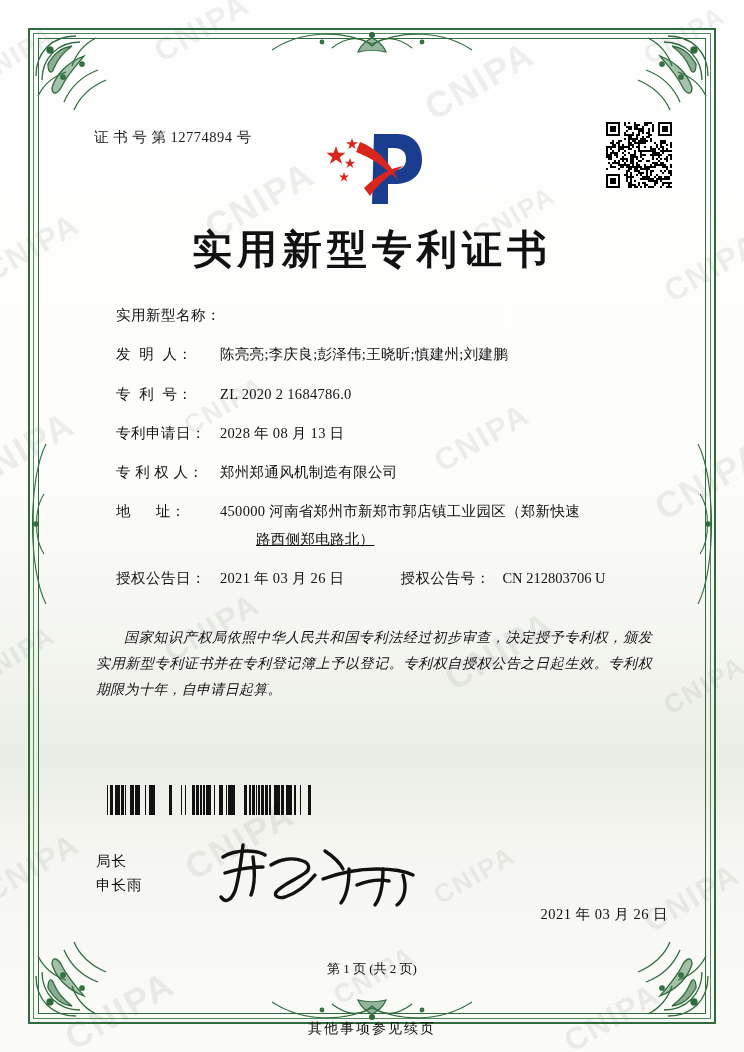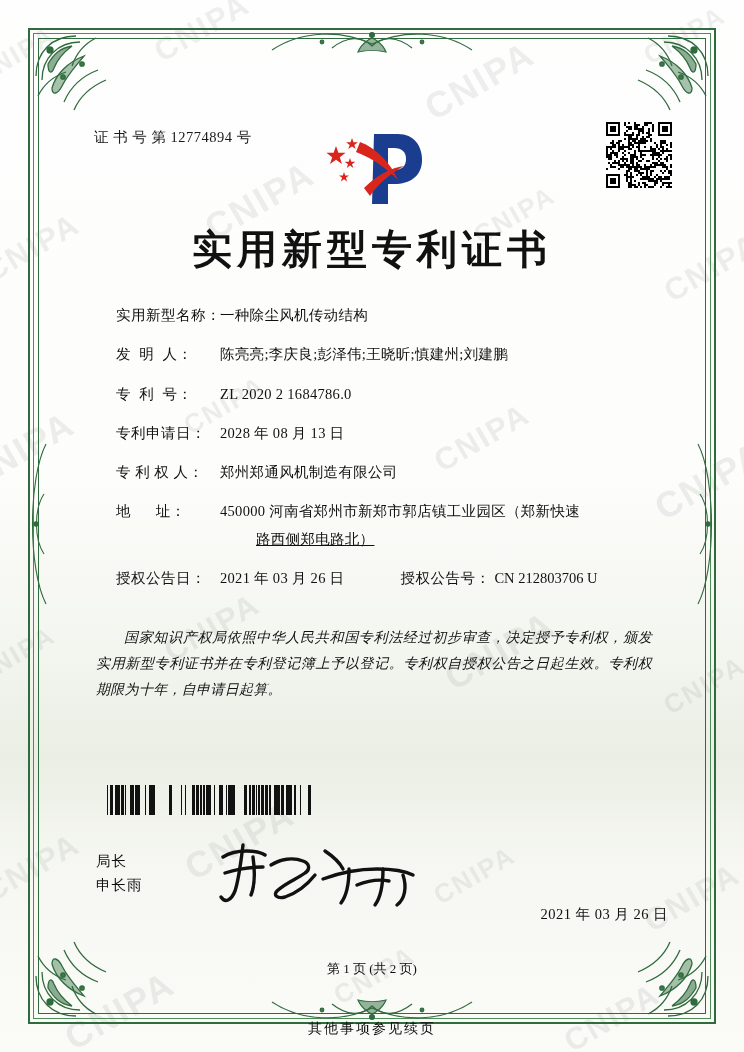--- a/index.html
+++ b/index.html
@@ -164,21 +164,21 @@
     display: block;
     margin-top: 6px;
     padding-left: 36px;
     text-decoration: underline;
   }
   .row-split { display: flex; }
   .row-split .seg2 { margin-left: 56px; display: flex; }
   .row-split .seg2 .lbl2 {
     white-space: pre;
     letter-spacing: 0.5px;
-    margin-right: 4px;
+    margin-right: 12px;
   }
 
   
   .paras {
     position: absolute;
     left: 34px;
     top: 565px;
     width: 556px;
     font-size: 14px;
     color: #111;
@@ -933,21 +933,20 @@
         </g>
       </svg>
     </div>
 
     <div class="main-title">实用新型专利证书</div>
 
     <div class="fields">
 
       <div class="row">
         <div class="lbl">实用新型名称：</div>
-        <div class="val">一种除尘风机传动结构</div>
       </div>
 
       <div class="row">
         <div class="lbl">发  明  人：</div>
         <div class="val">陈亮亮;李庆良;彭泽伟;王晓昕;慎建州;刘建鹏</div>
       </div>
 
       <div class="row">
         <div class="lbl">专  利  号：</div>
         <div class="val">ZL 2020 2 1684786.0</div>

